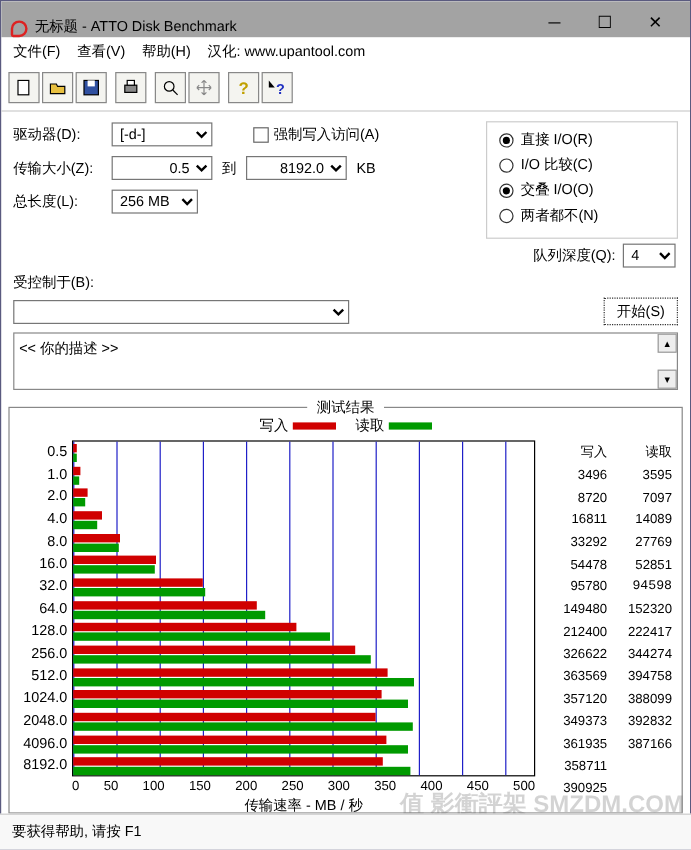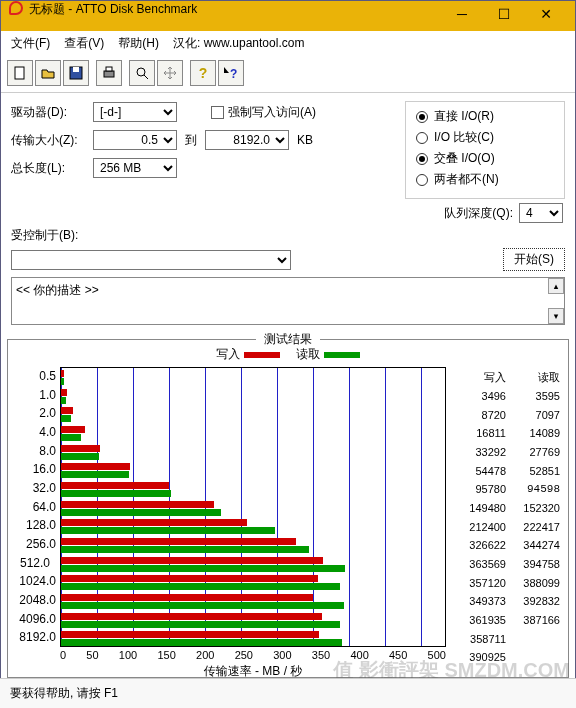--- a/index.html
+++ b/index.html
@@ -1,17 +1,17 @@
 <!DOCTYPE html>
 <html><head>
 <meta charset="utf-8">
 <style>
 * { box-sizing: border-box; margin: 0; padding: 0; font-family: "Microsoft YaHei", SimSun, Tahoma, sans-serif; font-size: 12px; }
 body { width: 576px; height: 708px; background: #fff; border: 1px solid #5a5a7f; overflow: hidden; }
-.titlebar { display: flex; align-items: flex-start; height: 30px; padding: 0 8px; background: #eab308; }
+.titlebar { display: flex; align-items: flex-end; height: 30px; padding: 0 8px; background: #a3a3a3; }
 .titlebar .app-icon { width: 14px; height: 14px; border: 2px solid #d22; border-radius: 7px 7px 7px 2px; margin-right: 6px; }
 .titlebar .title { flex: 1; }
 .titlebar .winbtn { width: 42px; height: 26px; display: flex; align-items: center; justify-content: center; font-size: 14px; font-family: Arial; }
 .menubar { display: flex; gap: 14px; padding: 4px 10px 6px; }
 .menubar span { }
 .toolbar { display: flex; gap: 0; padding: 2px 6px 6px; border-bottom: 1px solid #ccc; }
 .toolbtn { width: 26px; height: 26px; border: 1px solid #888; background: #f4f4f0; display: flex; align-items: center; justify-content: center; margin-right: 2px; }
 .toolbar .sep { width: 5px; }
 .panel { padding: 8px 10px 4px; }
 .form-area { display: flex; gap: 4px; }
@@ -132,21 +132,21 @@
       </div>
       <div class="row">
         <span class="lbl">传输大小(Z):</span>
         <select class="sel" style="width:84px;text-align:right"><option>0.5</option></select>
         <span style="padding:0 8px">到</span>
         <select class="sel" style="width:84px;text-align:right"><option>8192.0</option></select>
         <span style="padding-left:8px">KB</span>
       </div>
       <div class="row">
         <span class="lbl">总长度(L):</span>
-        <select class="sel" style="width:84px"><option>256 MB</option></select>
+        <select class="sel" style="width:72px"><option>256 MB</option></select>
       </div>
     </div>
     <div class="right-group">
       <div class="radio-row">
           <span class="radio sel"></span>
           <span>直接 I/O(R)</span>
         </div>
       <div class="radio-row">
           <span class="radio"></span>
           <span>I/O 比较(C)</span>
@@ -195,21 +195,21 @@
           <div style="height: 18.6667px; line-height: 18.6667px;">0.5</div>
           <div style="height: 18.6667px; line-height: 18.6667px;">1.0</div>
           <div style="height: 18.6667px; line-height: 18.6667px;">2.0</div>
           <div style="height: 18.6667px; line-height: 18.6667px;">4.0</div>
           <div style="height: 18.6667px; line-height: 18.6667px;">8.0</div>
           <div style="height: 18.6667px; line-height: 18.6667px;">16.0</div>
           <div style="height: 18.6667px; line-height: 18.6667px;">32.0</div>
           <div style="height: 18.6667px; line-height: 18.6667px;">64.0</div>
           <div style="height: 18.6667px; line-height: 18.6667px;">128.0</div>
           <div style="height: 18.6667px; line-height: 18.6667px;">256.0</div>
-          <div style="height: 18.6667px; line-height: 18.6667px; text-align: center;">512.0</div>
+          <div style="height: 18.6667px; line-height: 18.6667px;">512.0</div>
           <div style="height: 18.6667px; line-height: 18.6667px;">1024.0</div>
           <div style="height: 18.6667px; line-height: 18.6667px;">2048.0</div>
           <div style="height: 18.6667px; line-height: 18.6667px;">4096.0</div>
           <div style="height: 18.6667px; line-height: 18.6667px;">8192.0</div>
         </div>
       <div class="plot" id="plot">
           <div class="grid-v" style="left: 0px;"></div>
           <div class="grid-v" style="left: 36px;"></div>
           <div class="grid-v" style="left: 72px;"></div>
           <div class="grid-v" style="left: 108px;"></div>

